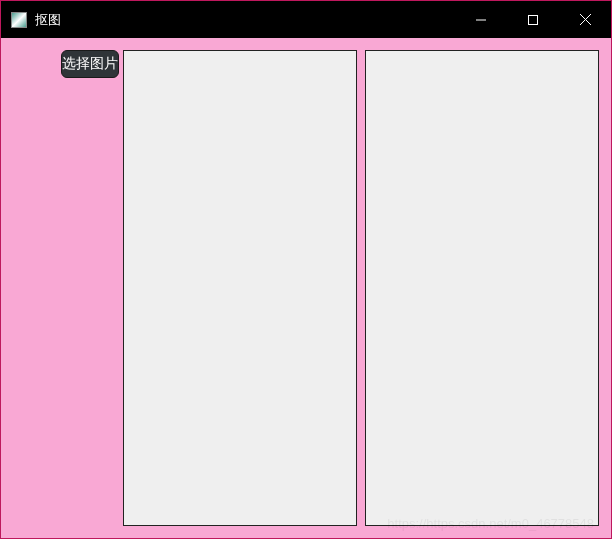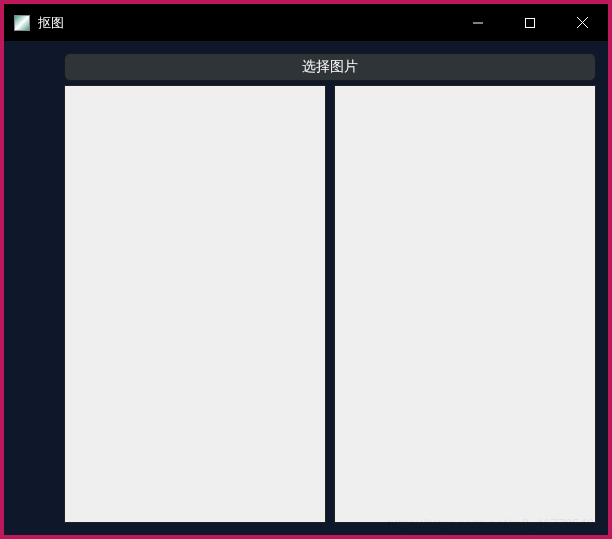--- a/index.html
+++ b/index.html
@@ -10,22 +10,22 @@
     body {
       font-family: "Microsoft YaHei", "Segoe UI", sans-serif;
       background: #f0f0f0;
       width: 612px;
       height: 539px;
       overflow: hidden;
     }
     .window {
       width: 612px;
       height: 539px;
-      background: #0f172a;
-      border: 4px solid #be185d;
+      background: #f9a8d4;
+      border: 1px solid #be185d;
       display: flex;
       flex-direction: column;
     }
     .titlebar {
       height: 37px;
       background: #000000;
       display: flex;
       align-items: center;
       padding-left: 10px;
       color: #ffffff;
@@ -52,21 +52,21 @@
       display: flex;
       align-items: center;
       justify-content: center;
       color: #ffffff;
       cursor: pointer;
     }
     .content {
       flex: 1;
       padding: 12px;
       display: flex;
-      flex-direction: column;
+      flex-direction: row;
       gap: 4px;
       margin-left: 48px;
     }
     .select-button {
       height: 28px;
       background: #2f3438;
       color: #ffffff;
       border: 1px solid #1a1a1a;
       border-radius: 6px;
       font-size: 14px;

